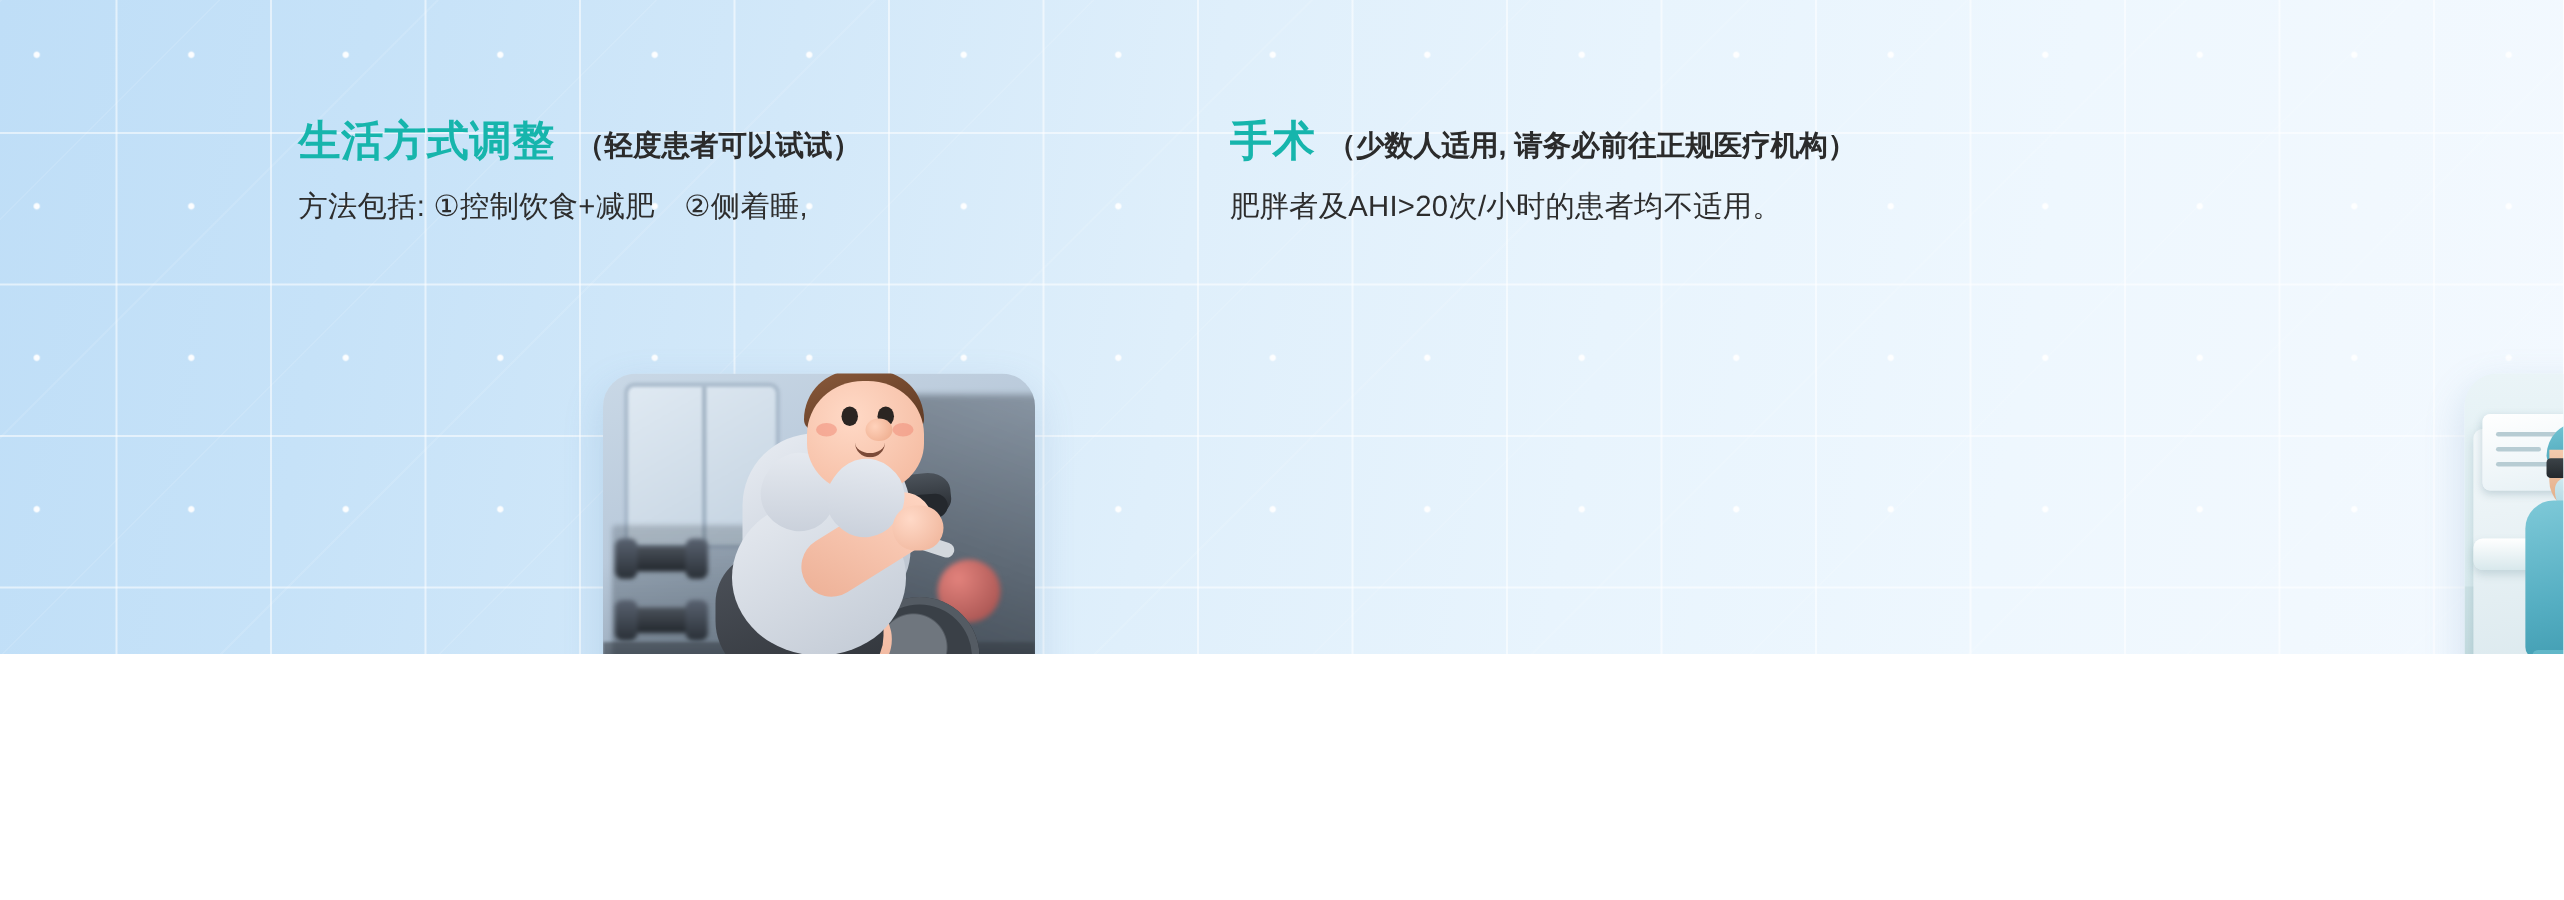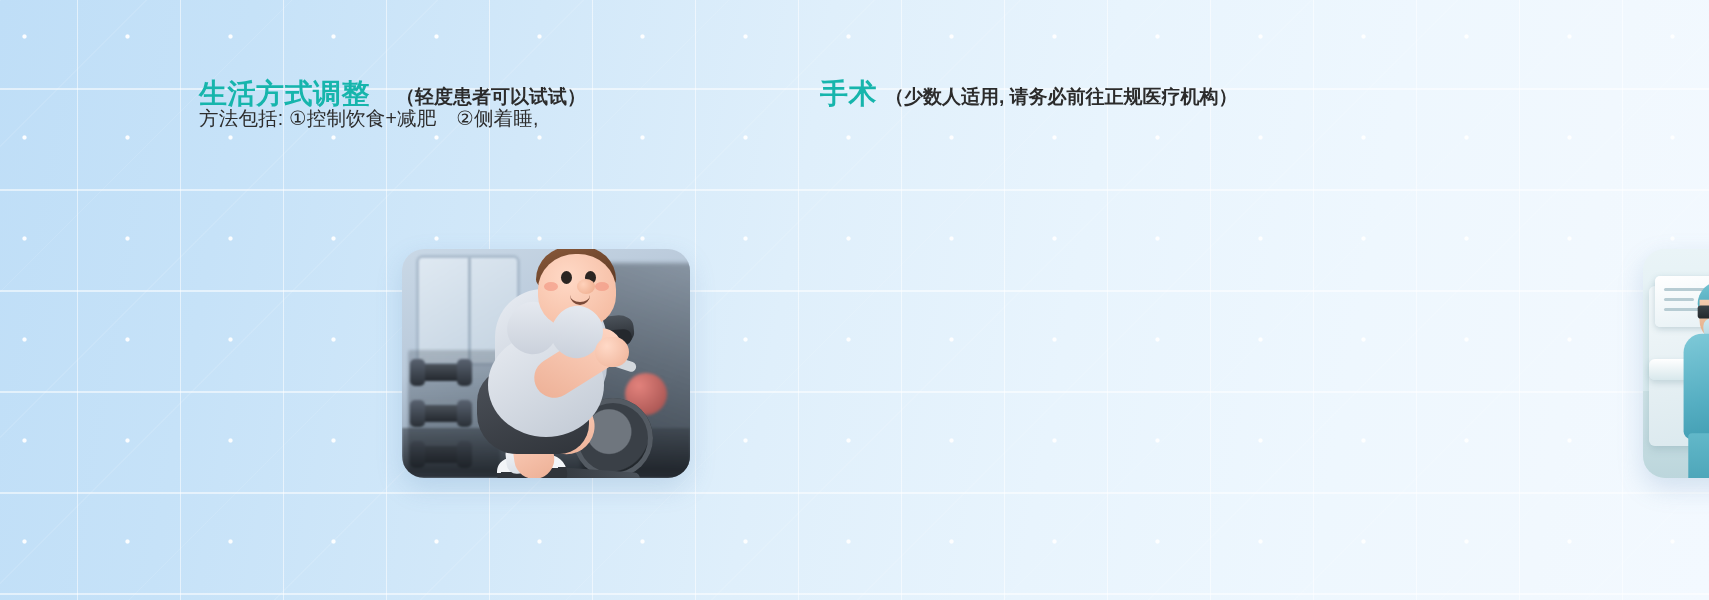--- a/index.html
+++ b/index.html
@@ -10,21 +10,21 @@
     width: 1709px;
     height: 600px;
     overflow: hidden;
     font-family: "Liberation Sans", "DejaVu Sans", sans-serif;
   }
 
   
   .stage {
     position: relative;
     width: 1709px;
-    height: 600px;
+    height: 436px;
     background: linear-gradient(100deg,
         #bfdef7 0%,
         #c6e2f8 14%,
         #d2e8f9 30%,
         #dfeffb 46%,
         #e8f4fd 62%,
         #eef7fe 78%,
         #f1f8fe 90%,
         #f3f9ff 100%);
     overflow: hidden;
@@ -77,27 +77,27 @@
     font-size: 28px;
     font-weight: 700;
     letter-spacing: 0.5px;
     line-height: 1;
   }
   .heading-sub {
     font-size: 19px;
     font-weight: 700;
     color: #2b2b2b;
     line-height: 1;
-    margin-left: 26px;
+    margin-left: 14px;
   }
   .heading-sub.tight { margin-left: 8px; }
 
   .body-text {
     position: absolute;
-    top: 104px;
+    top: 124px;
     font-size: 19.5px;
     color: #2d2d2d;
     line-height: 29px;
     white-space: nowrap;
     letter-spacing: 0.2px;
   }
   .body-text .ln { display: block; }
 
   
   .card {
@@ -438,20 +438,21 @@
   </div>
 
   <div class="col col-right">
 
     <div class="heading">
       <span class="heading-main" style="color:#16b5ac">手术</span>
       <span class="heading-sub tight">（少数人适用, 请务必前往正规医疗机构）</span>
     </div>
 
     <div class="body-text">
+      <span class="ln">肥胖者及AHI&gt;20次/小时的患者均不适用。</span>
     </div>
 
     <div class="card card-right">
       <div class="card-art">
         <div class="or-bg"></div>
         <div class="or-wall"></div>
         <div class="or-floor"></div>
 
         <div class="mon-cart"></div>
         <div class="monitor">

